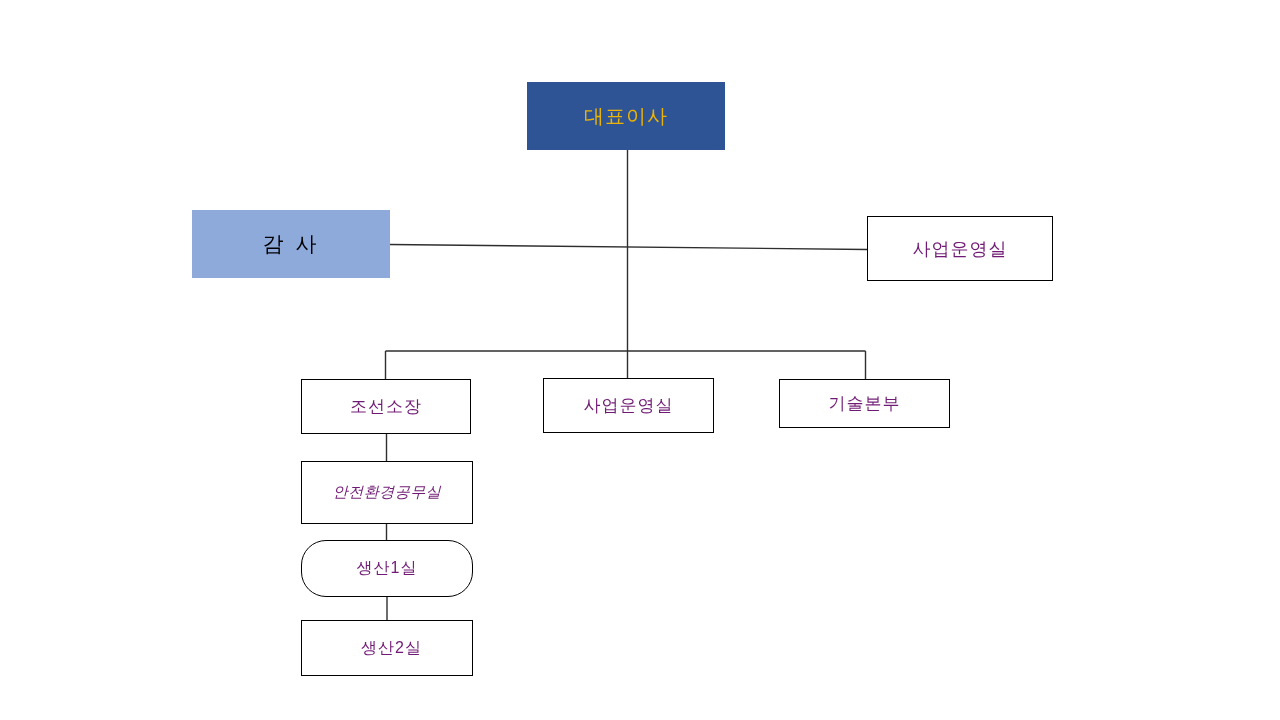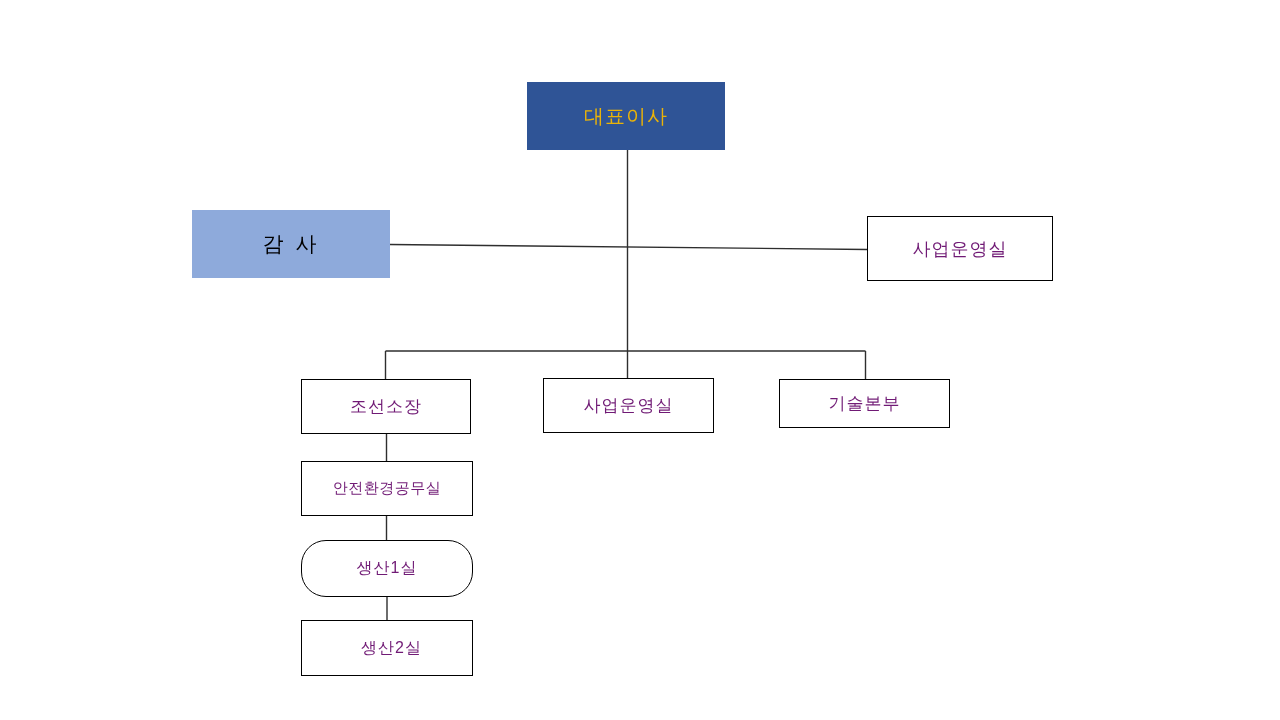--- a/index.html
+++ b/index.html
@@ -55,21 +55,21 @@
     background: #ffffff;
     border: 1.5px solid #000000;
     color: #701a75;
   }
   #node-ceo                   { left: 527px; top: 82px;  width: 198px; height: 68px; }
   #node-auditor               { left: 192px; top: 210px; width: 198px; height: 68px; }
   #node-business-operations   { left: 867px; top: 216px; width: 186px; height: 65px; font-size: 18px; }
   #node-shipyard-director     { left: 301px; top: 379px; width: 170px; height: 55px; font-size: 17px; }
   #node-management-hq         { left: 543px; top: 378px; width: 171px; height: 55px; font-size: 17px; }
   #node-technology-hq         { left: 779px; top: 379px; width: 171px; height: 49px; font-size: 17px; }
-  #node-safety-environment    { left: 301px; top: 461px; width: 172px; height: 55px; font-size: 15px; letter-spacing: 0.5px; }
+  #node-safety-environment    { left: 301px; top: 461px; width: 172px; height: 63px; font-size: 15px; letter-spacing: 0.5px; font-style: italic; }
   #node-production-1          { left: 301px; top: 540px; width: 172px; height: 57px; font-size: 16px; border-radius: 25px; }
   #node-production-2          { left: 301px; top: 620px; width: 172px; height: 56px; font-size: 16px; padding-left: 9px; }
 </style>
 </head>
 <body>
 
 <div class="stage">
 
   <svg class="connectors" width="1280" height="720" viewBox="0 0 1280 720" aria-hidden="true">
     <line x1="627.5" y1="150" x2="627.5" y2="378"></line>

